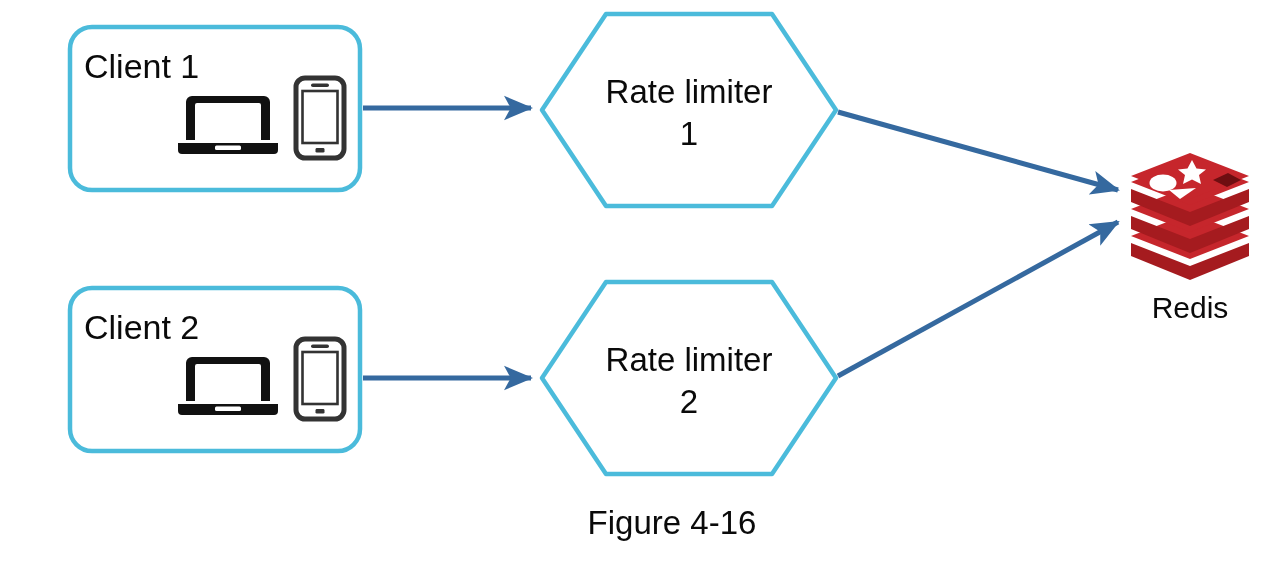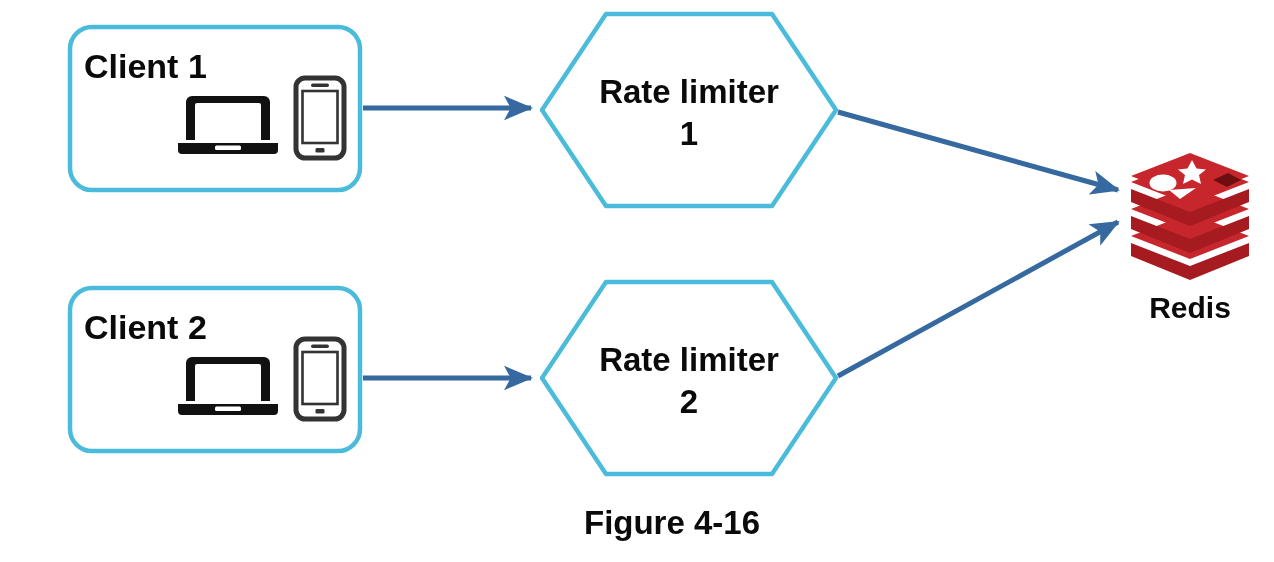--- a/index.html
+++ b/index.html
@@ -9,21 +9,20 @@
   }
   body {
     font-family: "Liberation Sans", sans-serif;
   }
   #canvas {
     position: relative;
     width: 1274px;
     height: 562px;
     background: #ffffff;
     overflow: hidden;
-    font-weight: bold;
   }
   #diagram-svg {
     position: absolute;
     left: 0;
     top: 0;
     width: 1274px;
     height: 562px;
     display: block;
   }
   .node-text {

